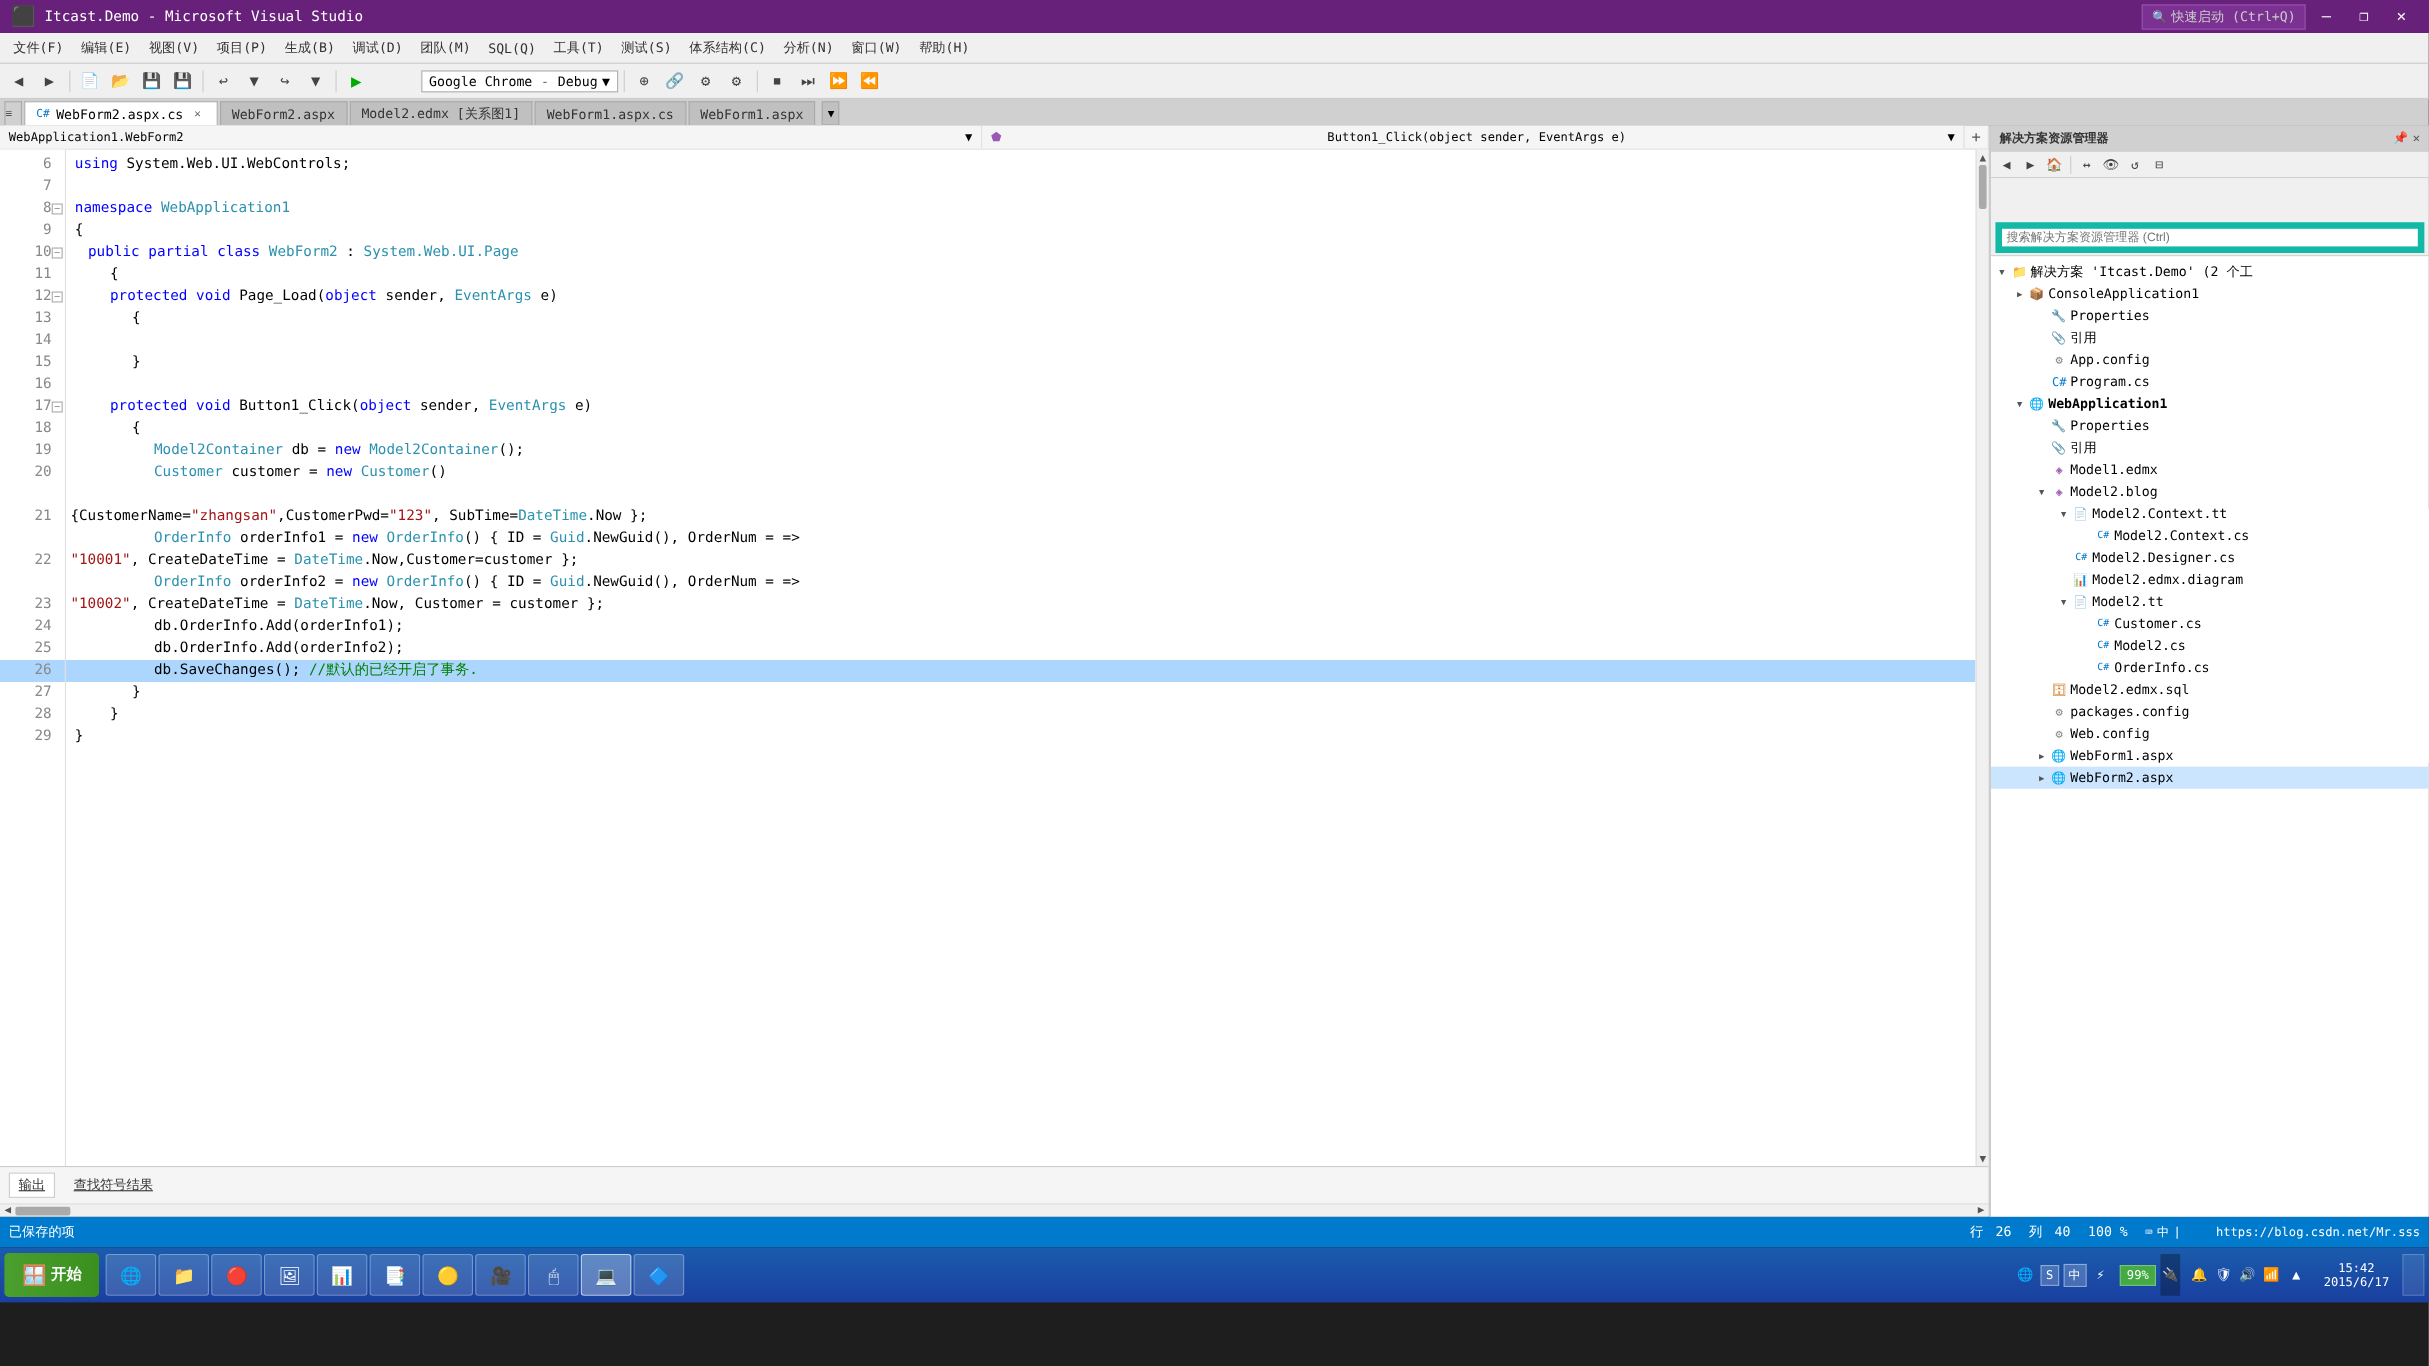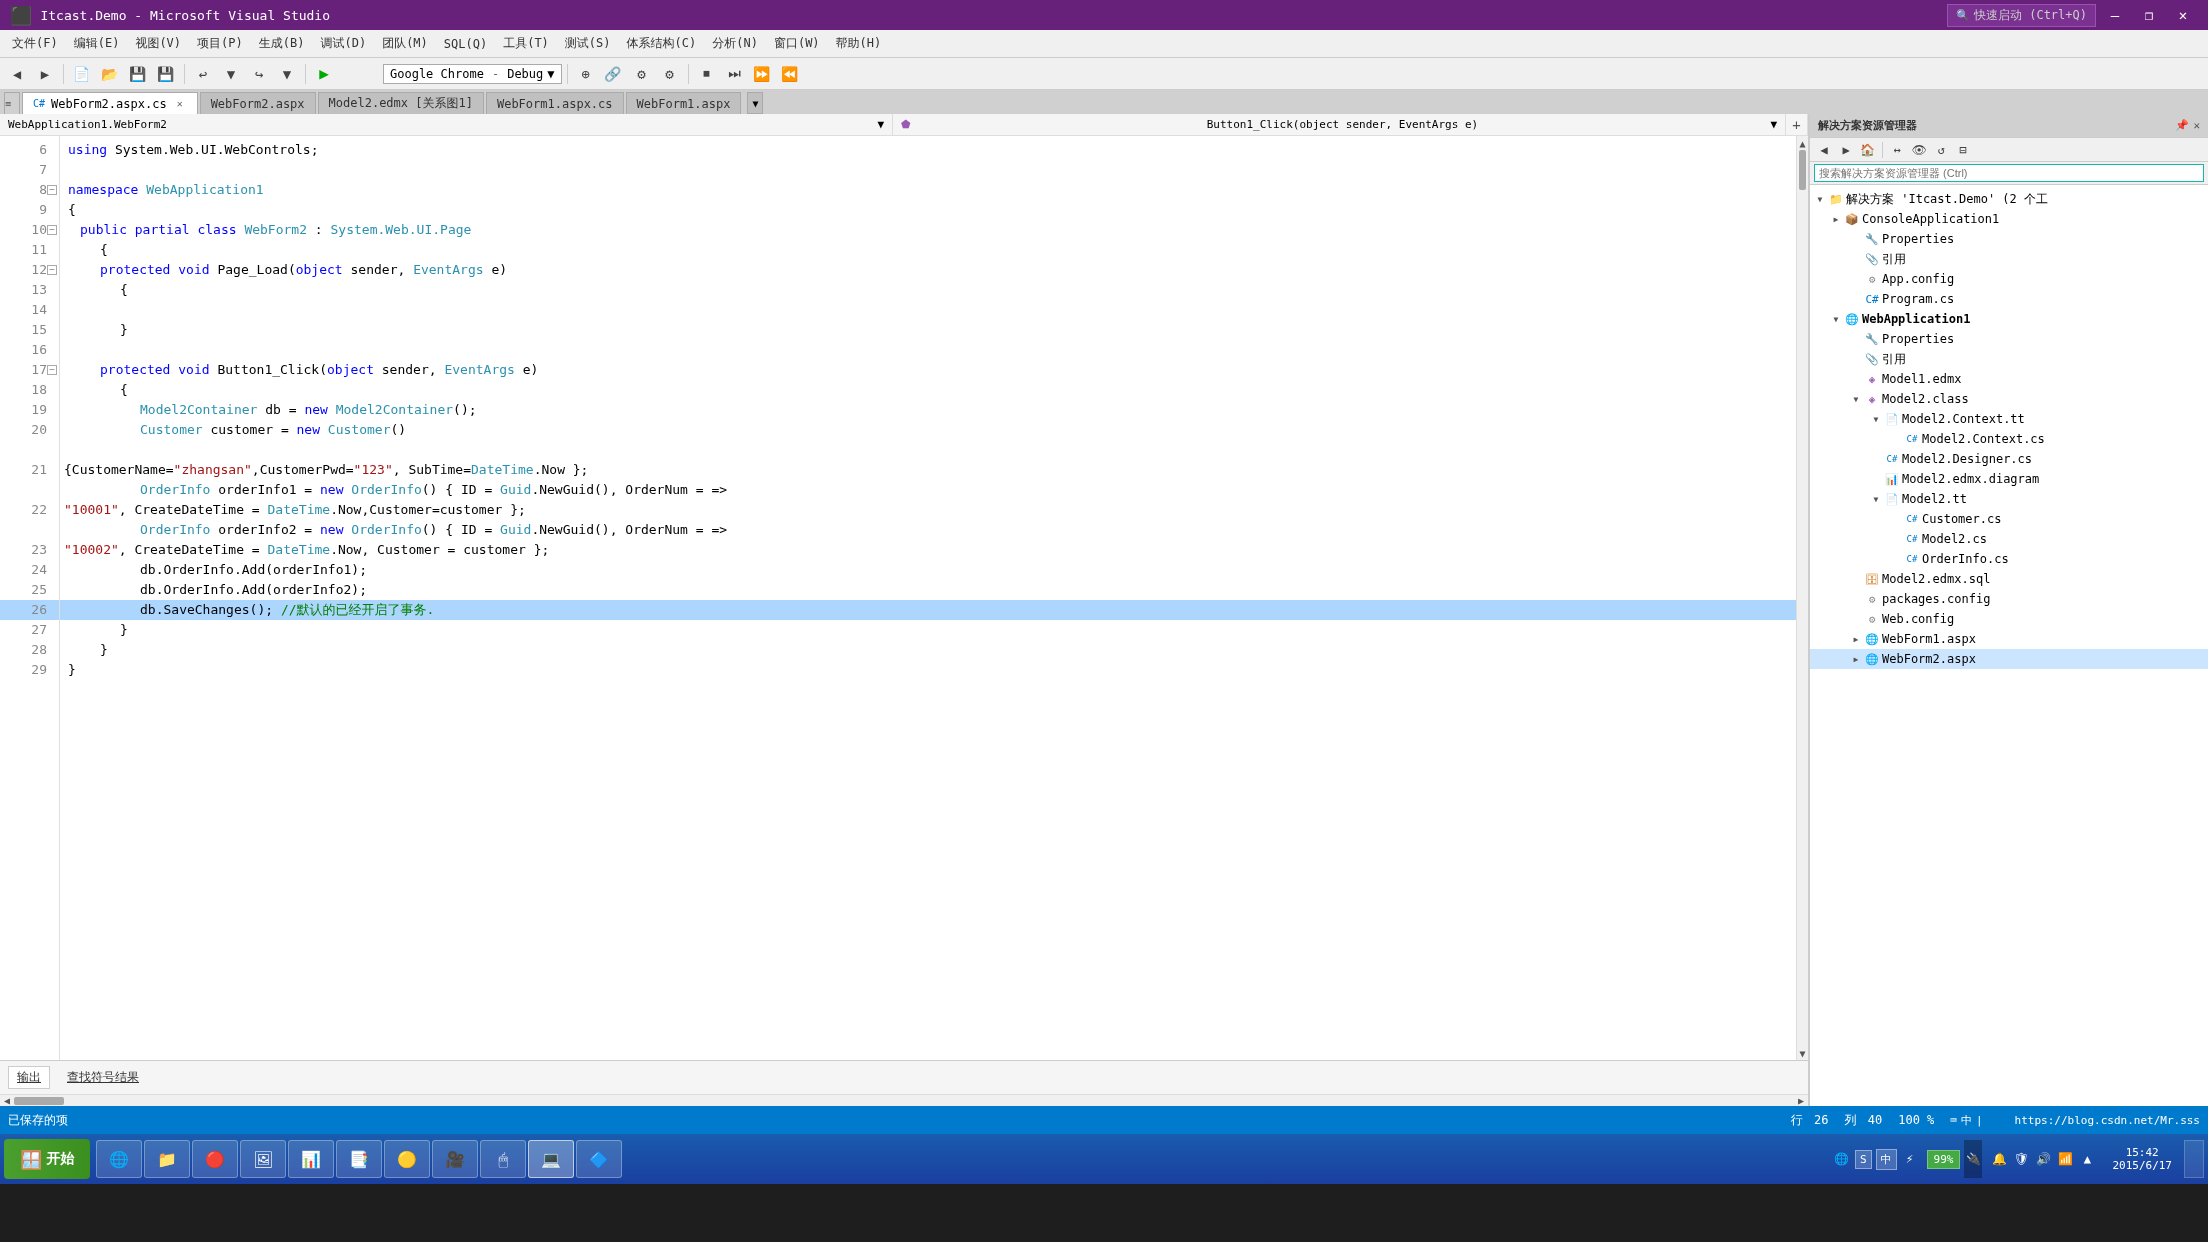--- a/index.html
+++ b/index.html
@@ -278,25 +278,26 @@
       height: 20px;
       display: flex;
       align-items: center;
       justify-content: center;
       font-size: 12px;
       cursor: pointer;
       color: #444;
     }
     .panel-search {
       flex: 1;
-      height: 18px;
+      height: 28px;
       background: white;
-      border: 1px solid #14b8a6;
+      border: 6px solid #14b8a6;
       padding: 0 4px;
       font-size: 11px;
+      margin-top: 38px;
     }
 
     
     .solution-tree {
       flex: 1;
       overflow: auto;
       font-size: 12px;
       padding: 4px 0;
       background: white;
     }
@@ -954,21 +955,21 @@
         <span class="tree-label">引用</span>
       </div>
       <div class="tree-item" style="padding-left:40px;">
         <span class="expand-arrow" style="width:12px;"></span>
         <span class="tree-icon" style="color:#9b59b6;">◈</span>
         <span class="tree-label">Model1.edmx</span>
       </div>
       <div class="tree-item" style="padding-left:40px;">
         <span class="expand-arrow">▼</span>
         <span class="tree-icon" style="color:#9b59b6;">◈</span>
-        <span class="tree-label">Model2.class</span>
+        <span class="tree-label">Model2.blog</span>
       </div>
 
       <div class="tree-item" style="padding-left:60px;">
         <span class="expand-arrow">▼</span>
         <span class="tree-icon" style="color:#888;">📄</span>
         <span class="tree-label">Model2.Context.tt</span>
       </div>
       <div class="tree-item" style="padding-left:80px;">
         <span class="expand-arrow" style="width:12px;"></span>
         <span class="tree-icon" style="color:#007acc; font-size:9px;">C#</span>

